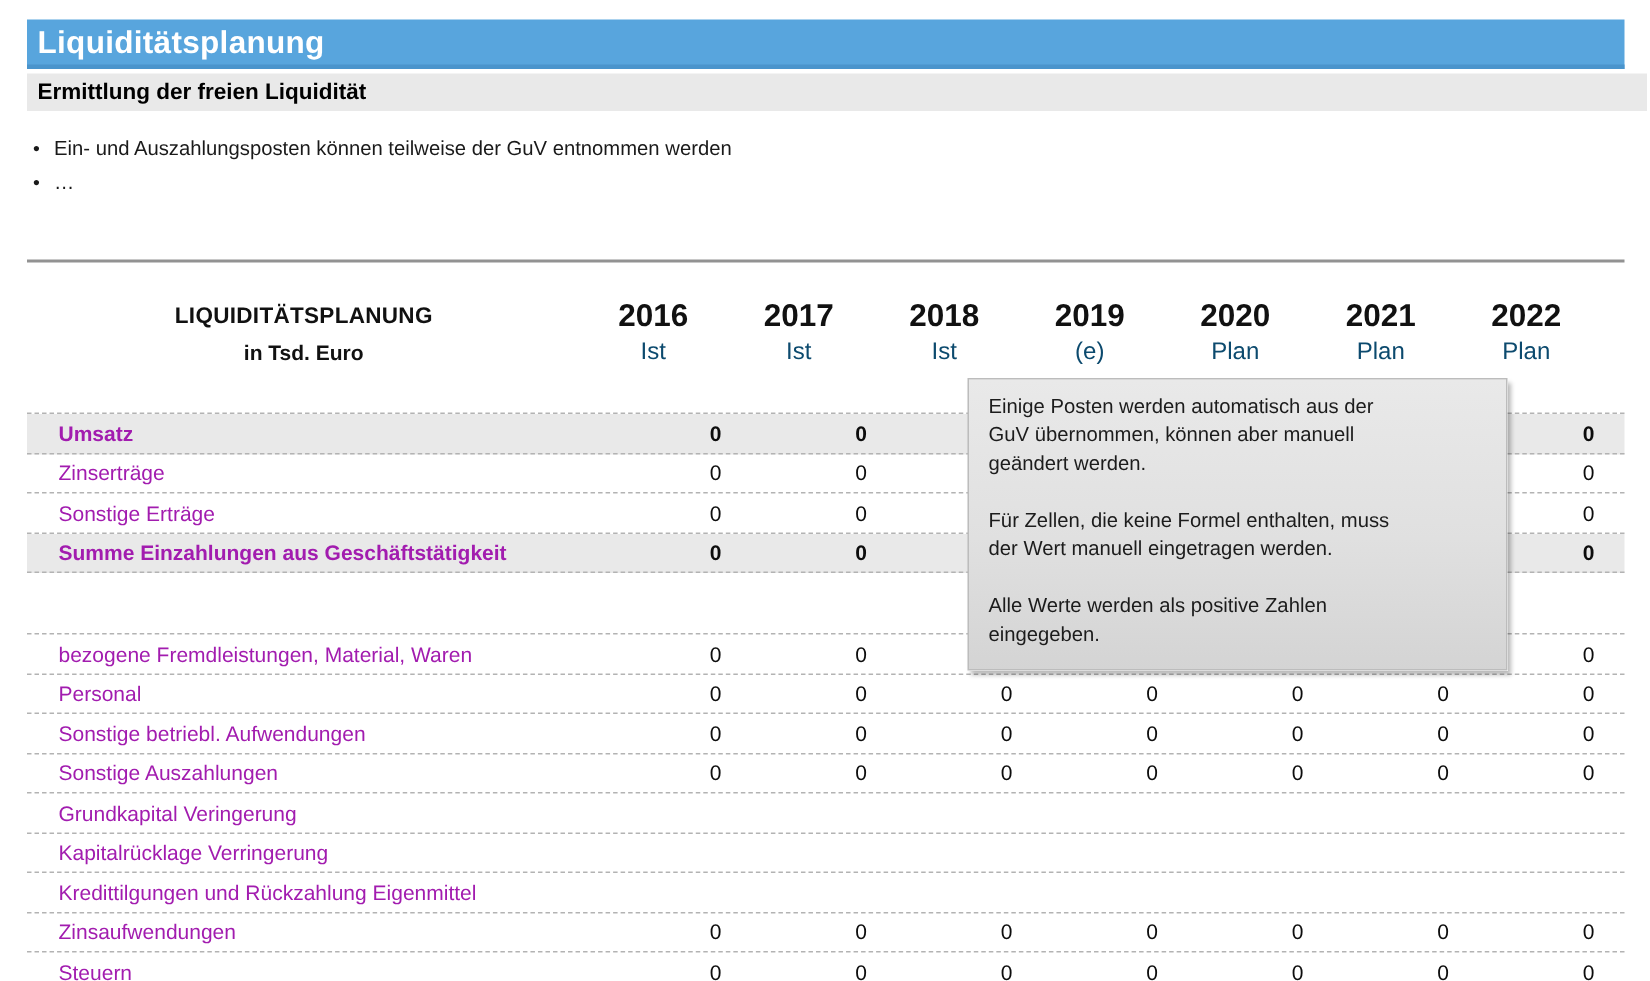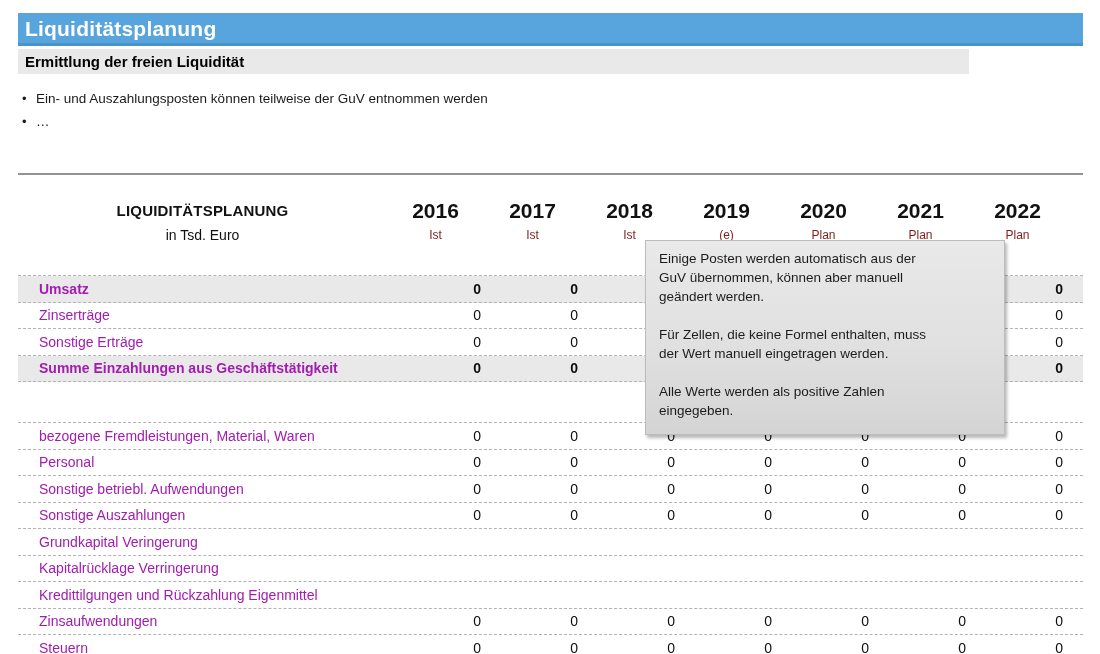--- a/index.html
+++ b/index.html
@@ -9,50 +9,50 @@
     background:#fff; font-family:"Liberation Sans", sans-serif; color:#111;
   }
   
   #title-bar {
     position:absolute; left:18px; top:13px; width:1065px; height:33px;
     background:var(--blue,#58a5dd); border-bottom:3px solid var(--blue-dark,#4a94cc);
     color:#fff; font-size:21px; font-weight:bold; line-height:31px; padding-left:7px;
     letter-spacing:0.2px;
   }
   #subtitle-bar {
-    position:absolute; left:18px; top:49px; width:951px; height:25px;
+    position:absolute; left:18px; top:49px; width:1080px; height:25px;
     background:var(--band,#e9e9e9); color:#000;
     font-size:15px; font-weight:bold; line-height:25px; padding-left:7px;
   }
   
   #bullets { position:absolute; left:22px; top:87px; font-size:13.5px; color:#1a1a1a; }
   #bullets .bullet-line { display:flex; line-height:23px; }
   #bullets .dot { width:14px; font-size:13px; }
   
   #divider { position:absolute; left:18px; top:173px; width:1065px; height:2px; background:#929292; }
   
   .grid-row { display:grid; grid-template-columns:369px repeat(7, 97px) 17px; }
   #table-header { position:absolute; left:18px; top:202px; width:1065px; }
   #table-header .hlabel { text-align:center; }
   #table-header .htitle { font-size:15px; font-weight:bold; line-height:18px; letter-spacing:0.2px; }
-  #table-header .hunit  { font-size:14px; font-weight:normal; line-height:16px; margin-top:7px; }
+  #table-header .hunit  { font-size:14px; font-weight:bold; line-height:16px; margin-top:7px; }
   .ycell { text-align:center; }
   .ycell .year  { font-size:21px; font-weight:bold; line-height:18px; }
-  .ycell .ytype { font-size:12px; line-height:16px; margin-top:7px; color:#7f1d1d; }
+  .ycell .ytype { font-size:16px; line-height:16px; margin-top:7px; color:#0c4a6e; }
   #table-body { position:absolute; left:18px; top:275px; width:1065px; border-top:1px dashed #b3b3b3; }
   .trow { height:26.5px; border-bottom:1px dashed #b3b3b3; align-items:center; }
   .trow.band { background:var(--band,#e9e9e9); }
   .trow.spacer-row { height:41px; background:#fff; }
   .rlabel { padding-left:21px; font-size:14px; white-space:nowrap; color:#a21caf; }
   .trow.band .rlabel { font-weight:bold; }
   .vcell { text-align:right; padding-right:3px; font-size:14px; color:#0d0d0d; }
   .trow.band .vcell { font-weight:bold; }
   
   #tooltip {
-    position:absolute; left:645px; top:240px; width:360px; min-height:189px; z-index:10;
+    position:absolute; left:645px; top:252px; width:360px; min-height:189px; z-index:10;
     background:linear-gradient(180deg,#e9e9e9 0%,#e0e0e0 55%,#d4d4d4 100%);
     border:1px solid #bcbcbc; box-shadow:2px 3px 3px rgba(0,0,0,0.28);
     padding:8px 12px 10px 13px; font-size:13.5px; line-height:19px; color:#1c1c1c;
   }
   #tooltip p { white-space:pre-line; margin:0 0 19px 0; }
   #tooltip p:last-child { margin-bottom:4px; }
 </style>
 </head>
 <body>
 

